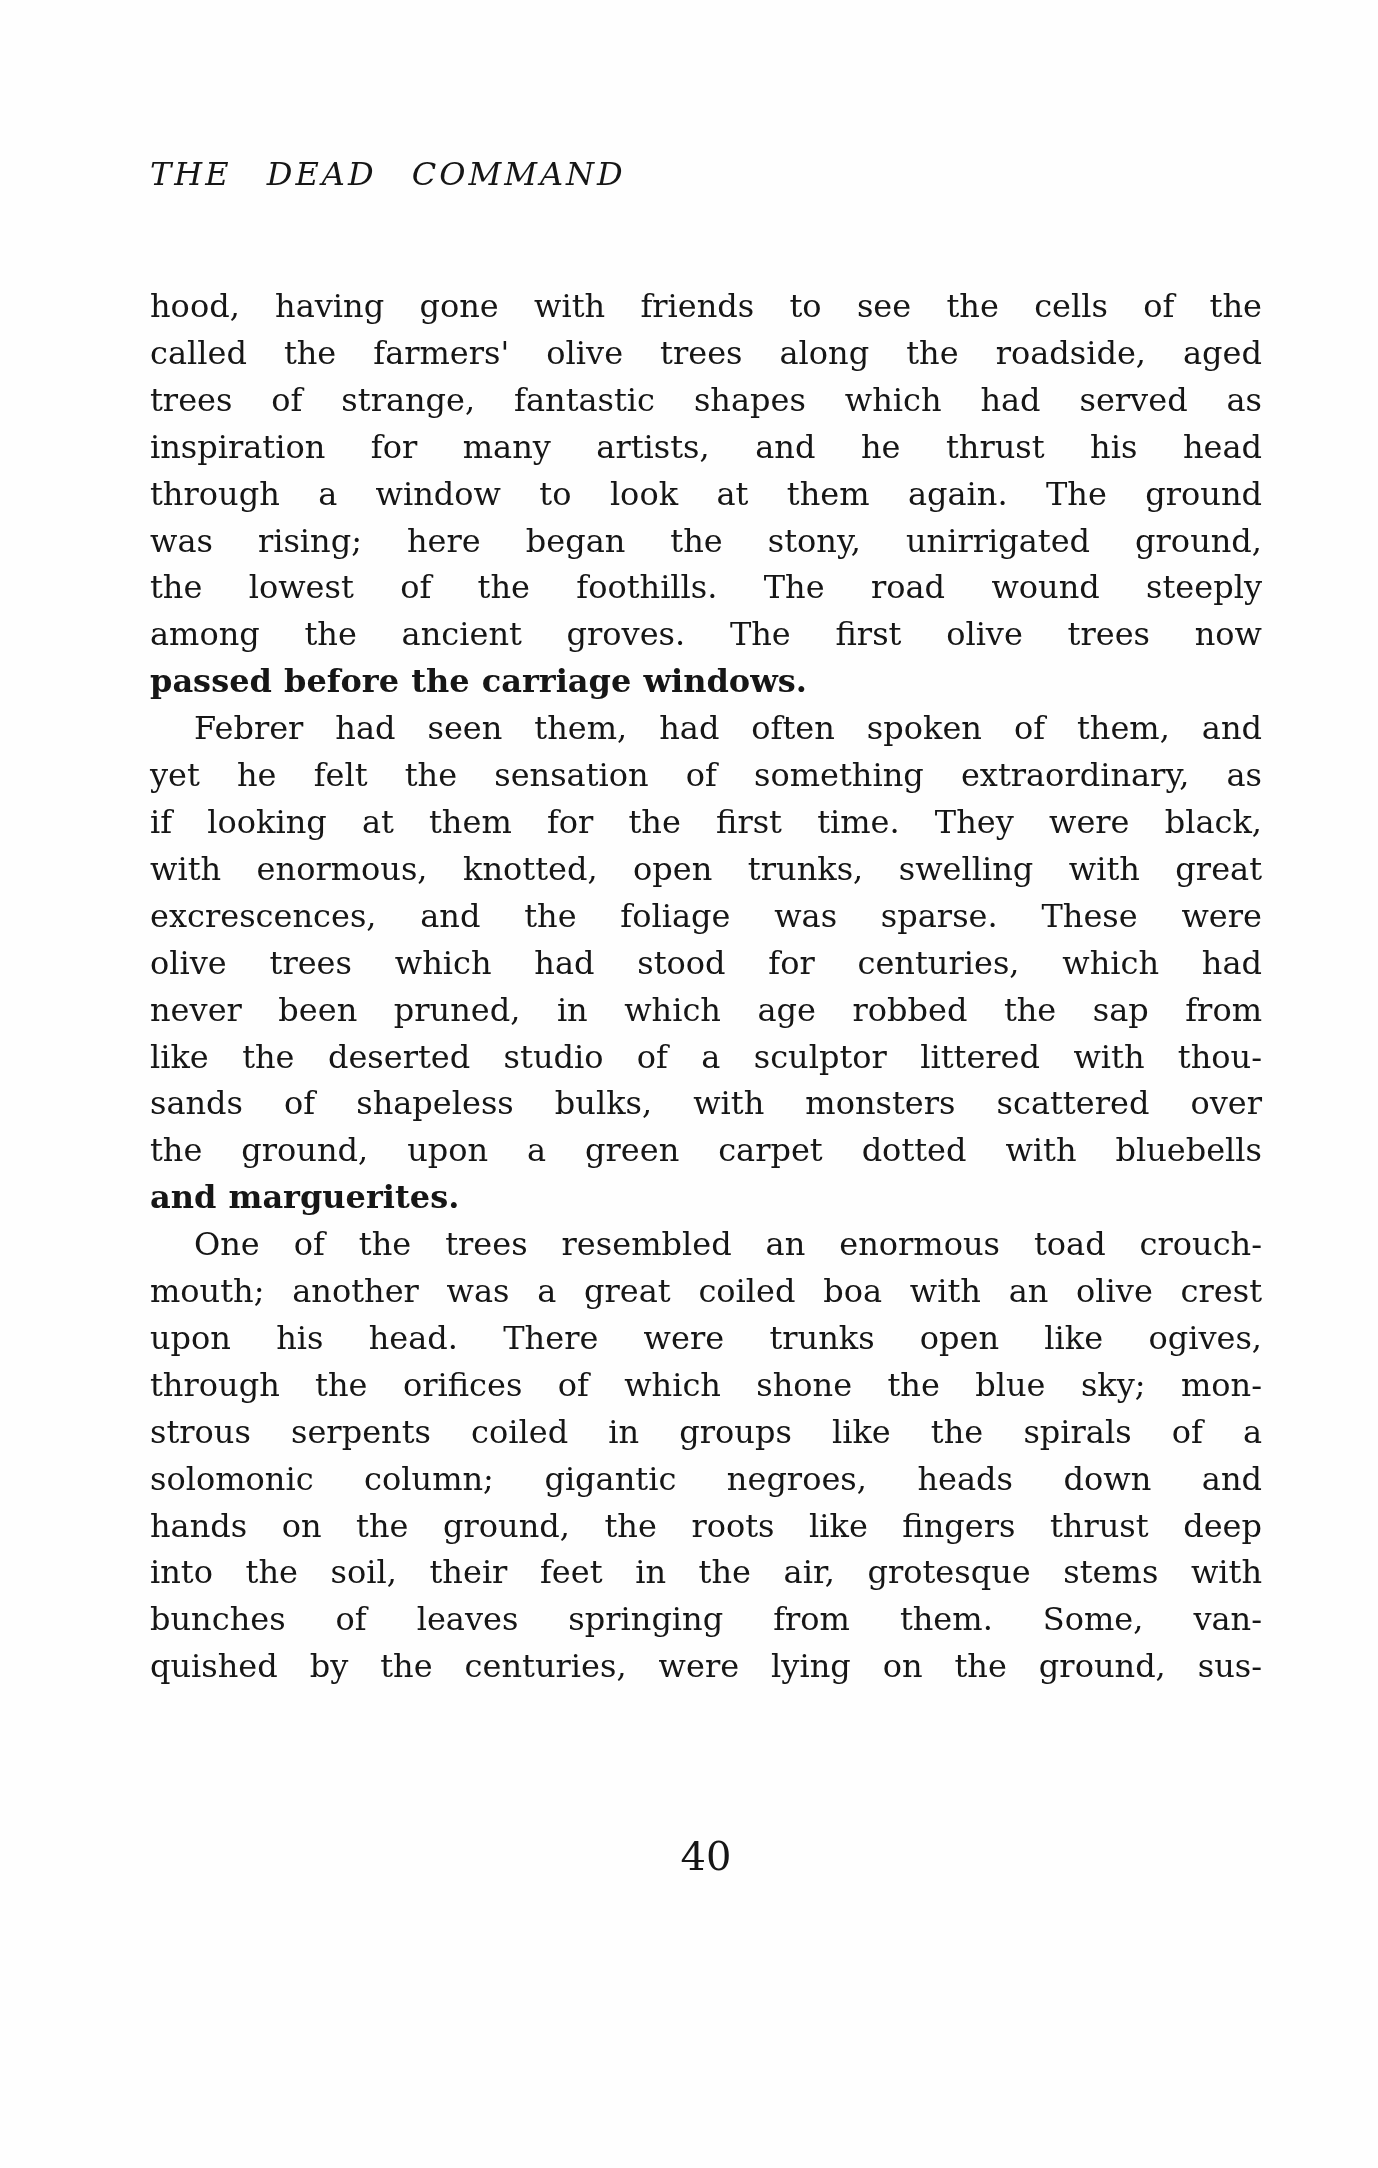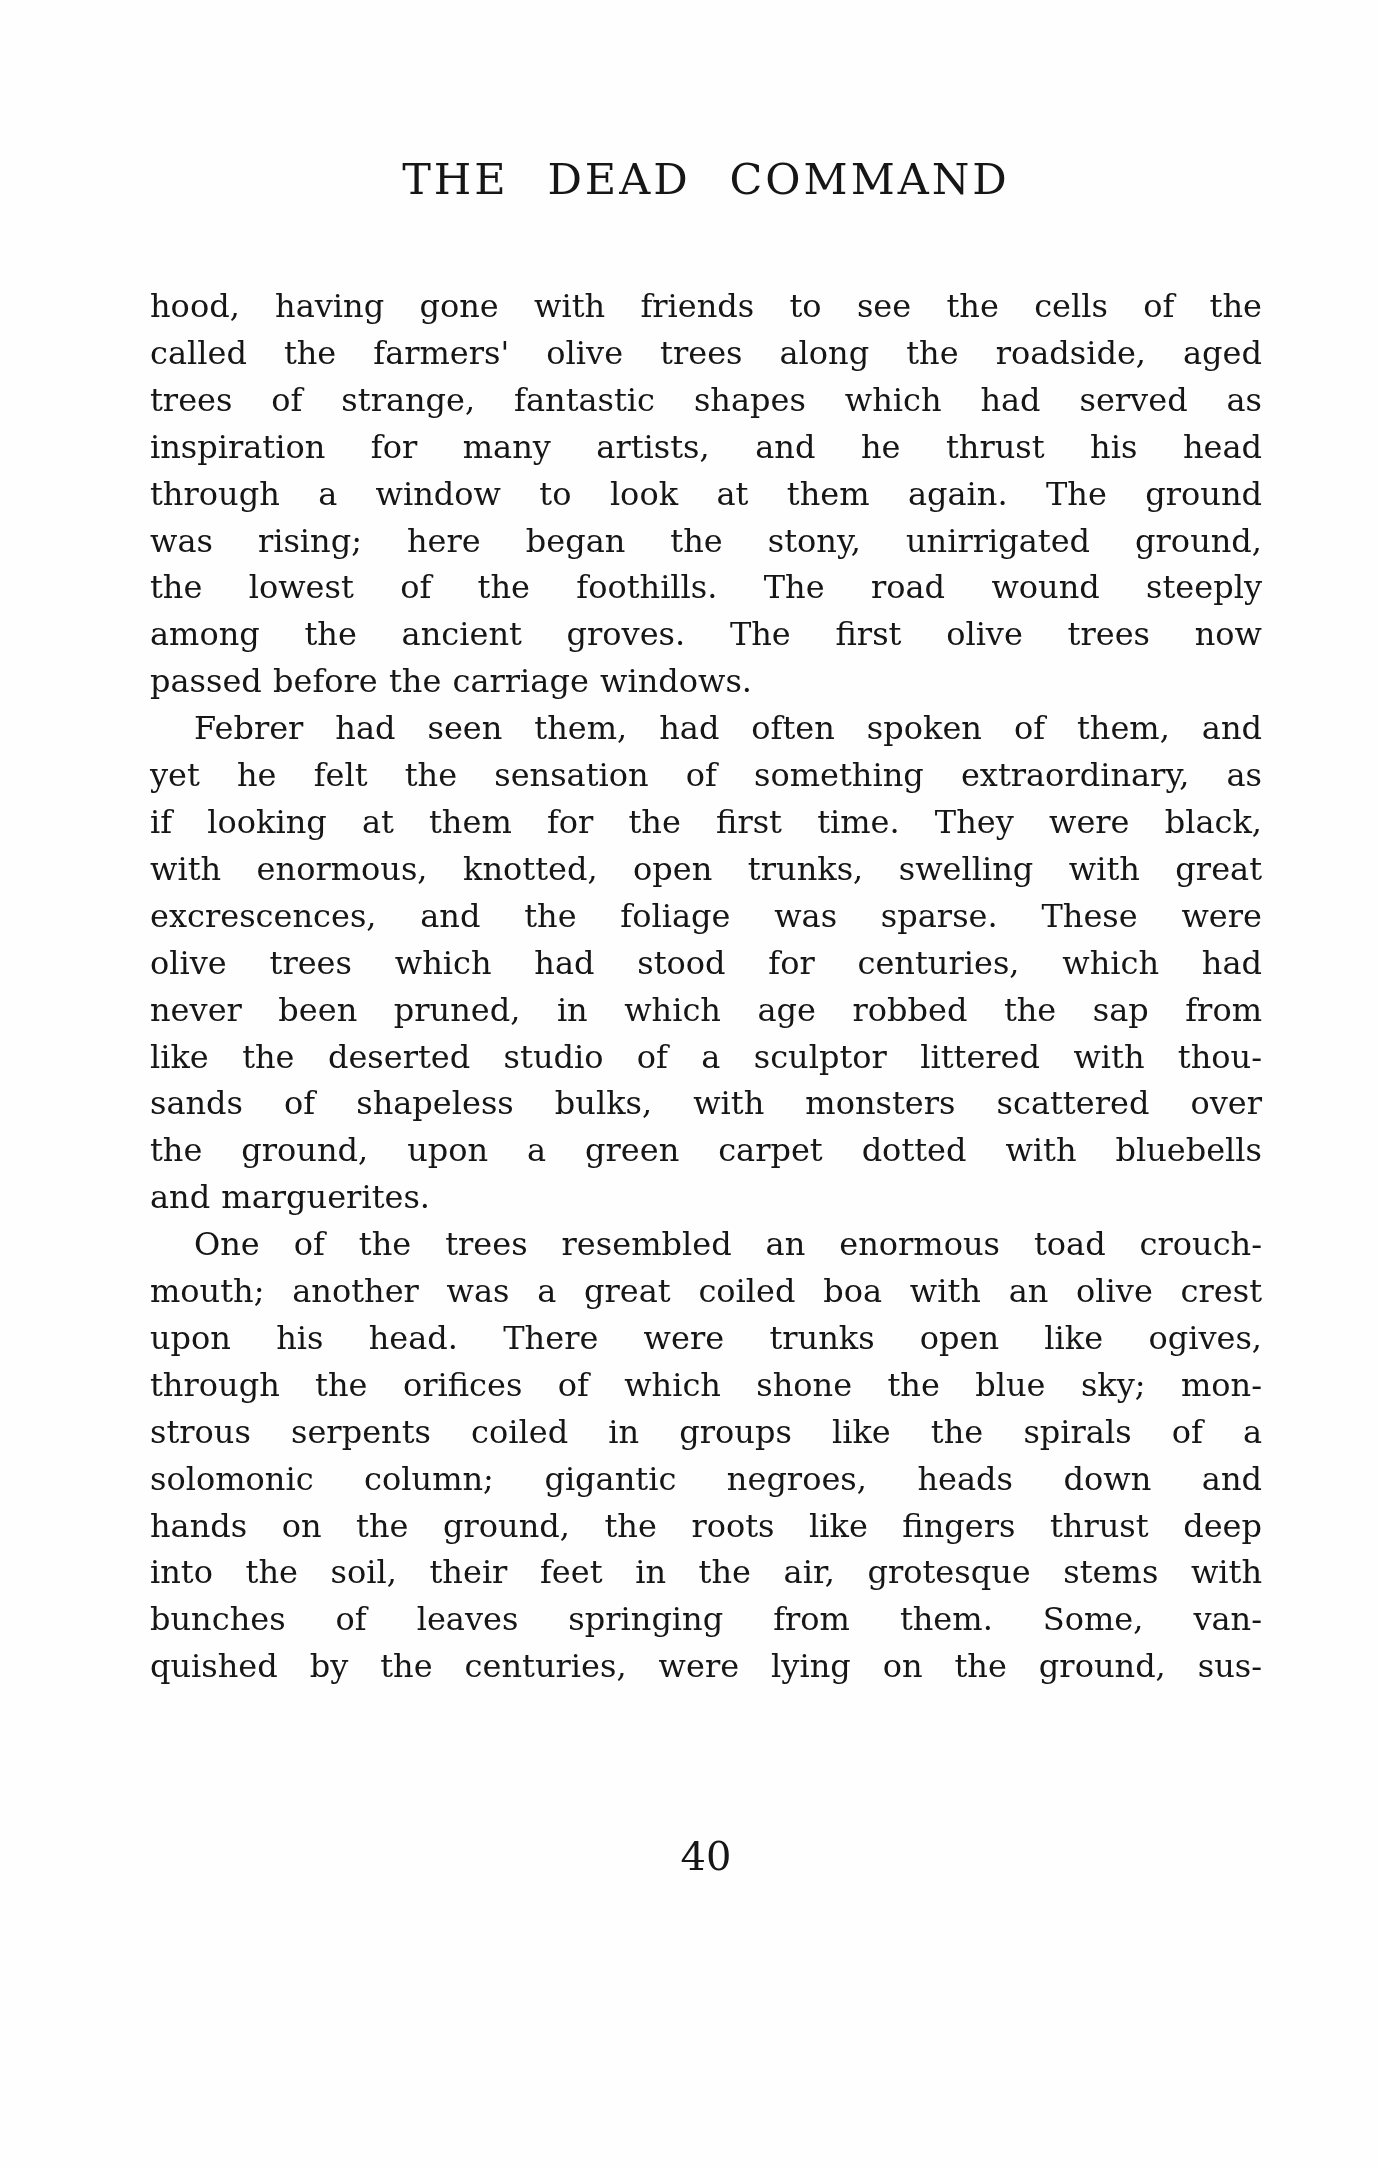--- a/index.html
+++ b/index.html
@@ -15,44 +15,46 @@
     color: var(--ink, #161616);
     font-family: "DejaVu Serif", "Liberation Serif", serif;
     overflow: hidden;
   }
   .running-head {
     position: absolute;
     top: 158px;
     left: 150px;
     width: 1112px;
     margin: 0;
-    font-size: 43px;
+    font-size: 32px;
     font-weight: 400;
-    text-align: center;
+    text-align: left;
     letter-spacing: 3px;
     word-spacing: 22px;
     line-height: 1;
     white-space: nowrap;
+    font-style: italic;
   }
   .text-block {
     position: absolute;
     top: 243px;
     left: 150px;
     width: 1112px;
     margin-top: 40px;
   }
   .line {
     font-size: 32px;
     line-height: 46.9px;
     text-align: justify;
     text-align-last: justify;
     word-spacing: 1px;
   }
   .line.para-end {
     text-align-last: left;
+    font-weight: bold;
   }
   .line.indent {
     text-indent: 44px;
   }
   .page-number {
     position: absolute;
     top: 1836px;
     left: 150px;
     width: 1112px;
     text-align: center;

